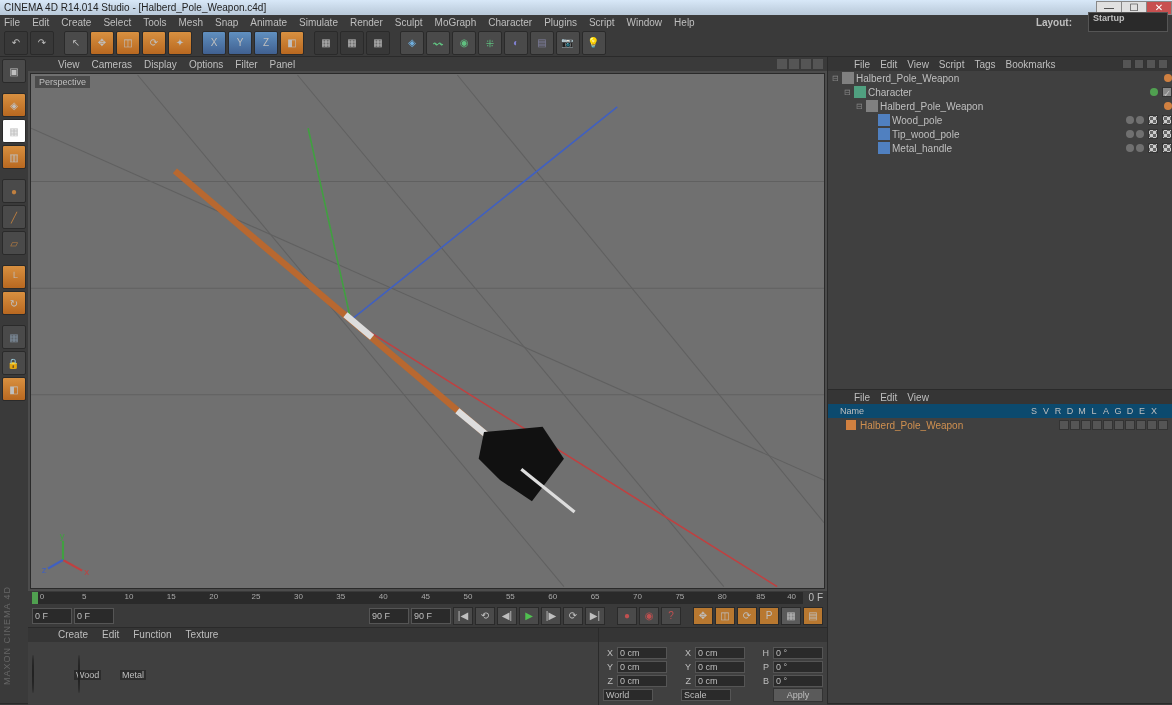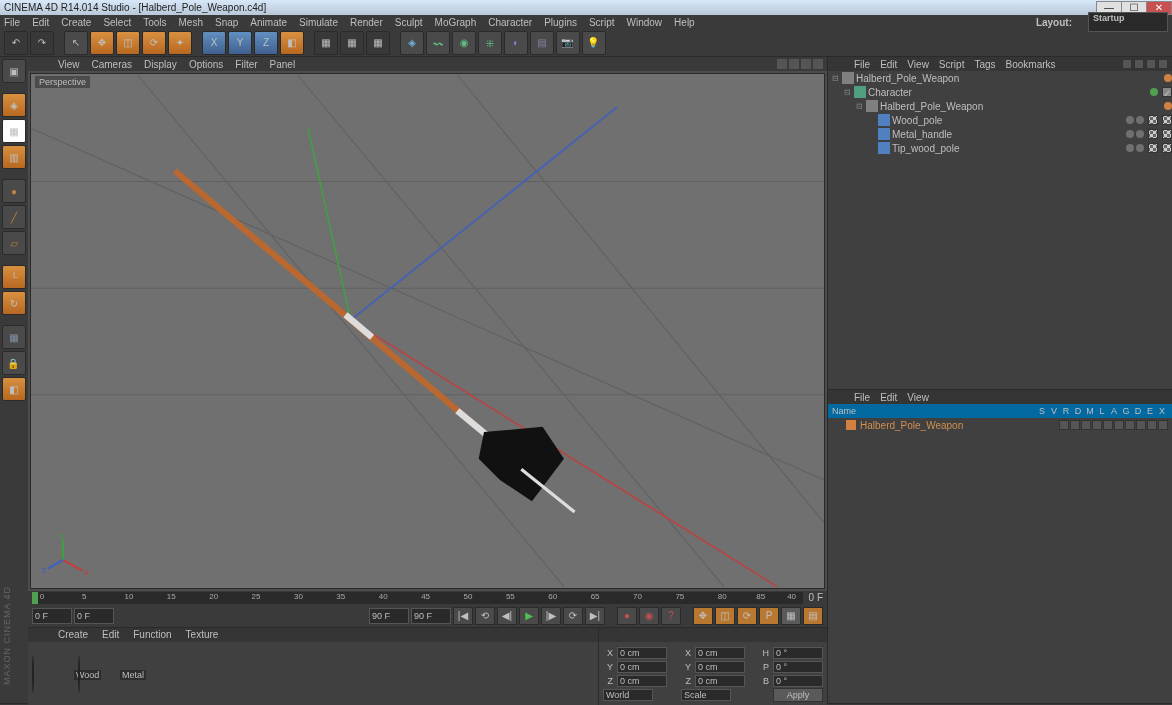--- a/index.html
+++ b/index.html
@@ -95,21 +95,21 @@
 .dot { width: 8px; height: 8px; border-radius: 50%; }
 .dot.green { background: #50a050; }
 .dot.gray { background: #707070; }
 .dot.orange { background: #d08040; }
 .tag-sq { width: 10px; height: 10px; background: #888; border: 1px solid #333; margin-left: 2px; }
 .tag-sq.checker { background: repeating-conic-gradient(#ccc 0% 25%, #666 0% 50%) 50% / 6px 6px; }
 
 .attr-panel { flex: 1; display: flex; flex-direction: column; border-top: 1px solid #2a2a2a; }
 .attr-menu { height: 14px; background: #353535; display: flex; align-items: center; padding: 0 4px; font-size: 10px; }
 .attr-menu span { margin-right: 10px; }
-.attr-header { height: 14px; background: #0369a1; display: flex; align-items: center; padding: 0 4px; font-size: 9px; }
+.attr-header { height: 14px; background: #0c4a6e; display: flex; align-items: center; padding: 0 12px; font-size: 9px; }
 .attr-header .col { width: 12px; text-align: center; }
 .attr-body { flex: 1; background: #404040; }
 .attr-row { display: flex; align-items: center; height: 14px; padding: 0 4px; font-size: 10px; }
 .attr-row .sq { width: 10px; height: 10px; background: #d08040; margin-right: 4px; }
 .attr-row .name { flex: 1; color: #d09050; }
 .attr-row .mini { width: 10px; height: 10px; background: #555; border: 1px solid #333; margin-left: 1px; }
 
 .statusbar { height: 14px; background: #3a3a3a; display: flex; align-items: center; padding: 0 4px; font-size: 10px; border-top: 1px solid #2a2a2a; }
 
 .sidebar-logo { position: absolute; left: 2px; bottom: 20px; writing-mode: vertical-rl; transform: rotate(180deg); font-size: 9px; color: #666; letter-spacing: 1px; }
@@ -428,35 +428,35 @@
               <div class="tag-sq checker"></div>
               <div class="tag-sq checker"></div>
             </div>
           </div>
           <div class="tree-row">
             <span class="tree-indent" style="width:36px"></span>
             <span class="tree-exp"></span>
             <svg class="tree-icon">
               <rect width="12" height="12" fill="#5080c0"></rect>
             </svg>
-            <span class="tree-name">Metal_handle</span>
+            <span class="tree-name">Tip_wood_pole</span>
             <div class="tree-dots">
               <div class="dot gray"></div>
               <div class="dot gray"></div>
               <div class="tag-sq checker"></div>
               <div class="tag-sq checker"></div>
             </div>
           </div>
           <div class="tree-row">
             <span class="tree-indent" style="width:36px"></span>
             <span class="tree-exp"></span>
             <svg class="tree-icon">
               <rect width="12" height="12" fill="#5080c0"></rect>
             </svg>
-            <span class="tree-name">Tip_wood_pole</span>
+            <span class="tree-name">Metal_handle</span>
             <div class="tree-dots">
               <div class="dot gray"></div>
               <div class="dot gray"></div>
               <div class="tag-sq checker"></div>
               <div class="tag-sq checker"></div>
             </div>
           </div>
         </div>
     </div>
     <div class="attr-panel">

